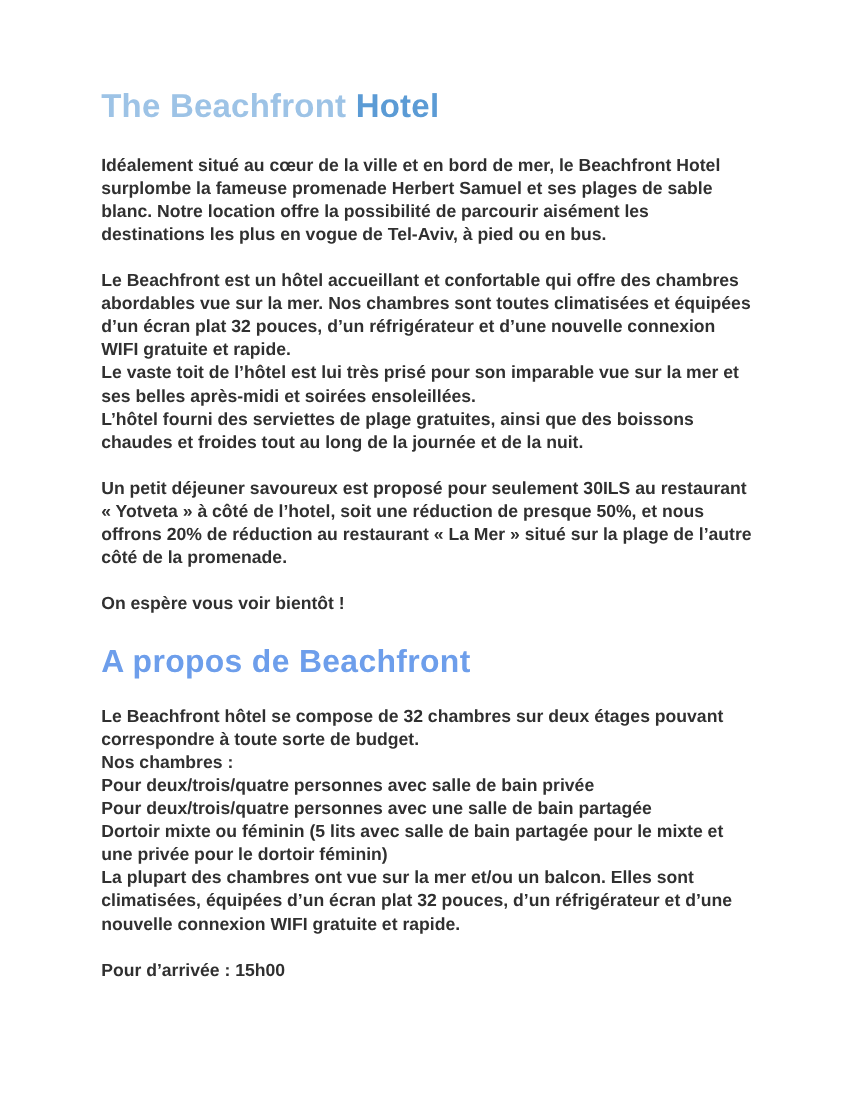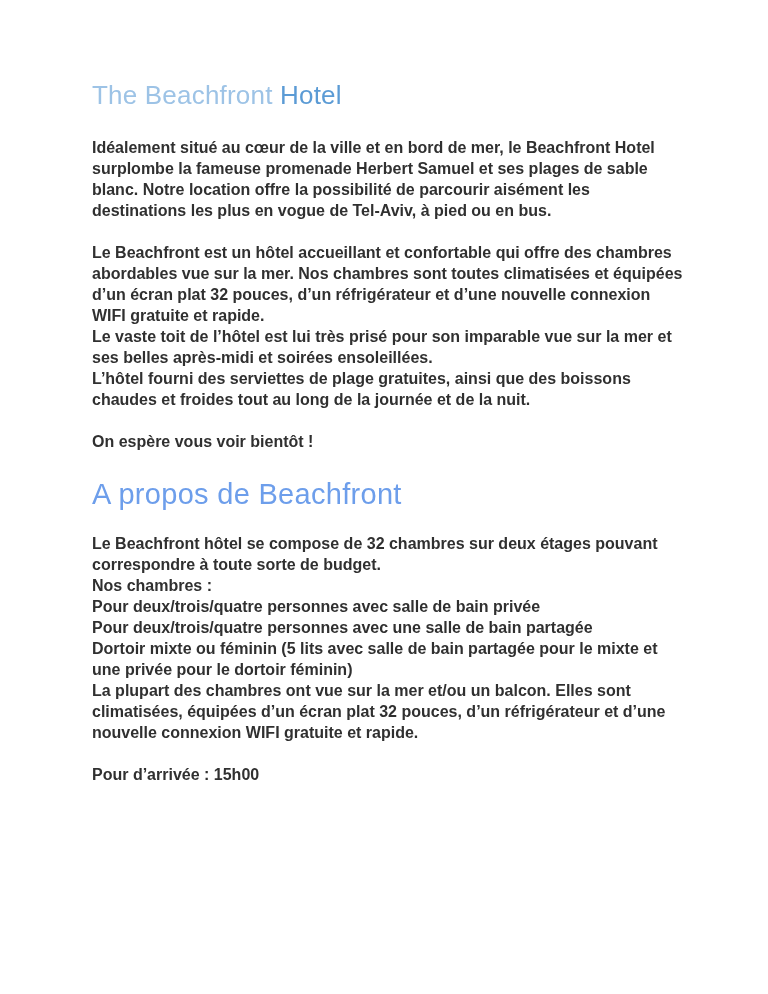--- a/index.html
+++ b/index.html
@@ -13,34 +13,34 @@
     font-family: "Liberation Sans", sans-serif;
   }
   .page {
     box-sizing: border-box;
     width: 768px;
     min-height: 994px;
     background: #ffffff;
     padding: 80px 84px 40px 92px;
   }
   .doc-title {
-    font-size: 26px;
-    font-weight: 400;
+    font-size: 30px;
+    font-weight: 700;
     margin: 0 0 26px 0;
     letter-spacing: 0.2px;
   }
   .doc-title .title-prefix {
     color: var(--title-light, #9dc3e6);
   }
   .doc-title .title-suffix {
     color: var(--title-accent, #5b9bd5);
   }
   .section-heading {
     font-size: 29px;
-    font-weight: 400;
+    font-weight: 700;
     color: var(--heading, #6d9eeb);
     margin: 26px 0 22px 0;
     letter-spacing: 0.3px;
   }
   .para {
     font-size: 16px;
     line-height: 21px;
     color: var(--body-text, #303030);
     margin: 0 0 21px 0;
     max-width: 592px;
@@ -57,20 +57,21 @@
 <div class="page">
 
   <h1 class="doc-title"><span class="title-prefix">The Beachfront </span><span class="title-suffix">Hotel</span></h1>
 
   <p class="para">Idéalement situé au cœur de la ville et en bord de mer, le Beachfront Hotel surplombe la fameuse promenade Herbert Samuel et ses plages de sable blanc. Notre location offre la possibilité de parcourir aisément les destinations les plus en vogue de Tel-Aviv, à pied ou en bus.</p>
 
   <p class="para">Le Beachfront est un hôtel accueillant et confortable qui offre des chambres abordables vue sur la mer. Nos chambres sont toutes climatisées et équipées d’un écran plat 32 pouces, d’un réfrigérateur et d’une nouvelle connexion WIFI gratuite et rapide.
 Le vaste toit de l’hôtel est lui très prisé pour son imparable vue sur la mer et ses belles après-midi et soirées ensoleillées.
 L’hôtel fourni des serviettes de plage gratuites, ainsi que des boissons chaudes et froides tout au long de la journée et de la nuit.</p>
 
+  <p class="para">Un petit déjeuner  savoureux est proposé pour seulement 30ILS au restaurant « Yotveta » à côté de l’hotel, soit une réduction de presque 50%, et nous offrons 20% de réduction au restaurant « La Mer » situé sur la plage de l’autre côté de la promenade.</p>
 
 
   <p class="para closing">On espère vous voir bientôt !</p>
 
   <h2 class="section-heading">A propos de Beachfront</h2>
 
   <p class="para">Le Beachfront hôtel se compose de 32 chambres sur deux étages pouvant correspondre à toute sorte de budget.
 Nos chambres :
 Pour deux/trois/quatre personnes avec salle de bain privée
 Pour deux/trois/quatre personnes avec une salle de bain partagée

